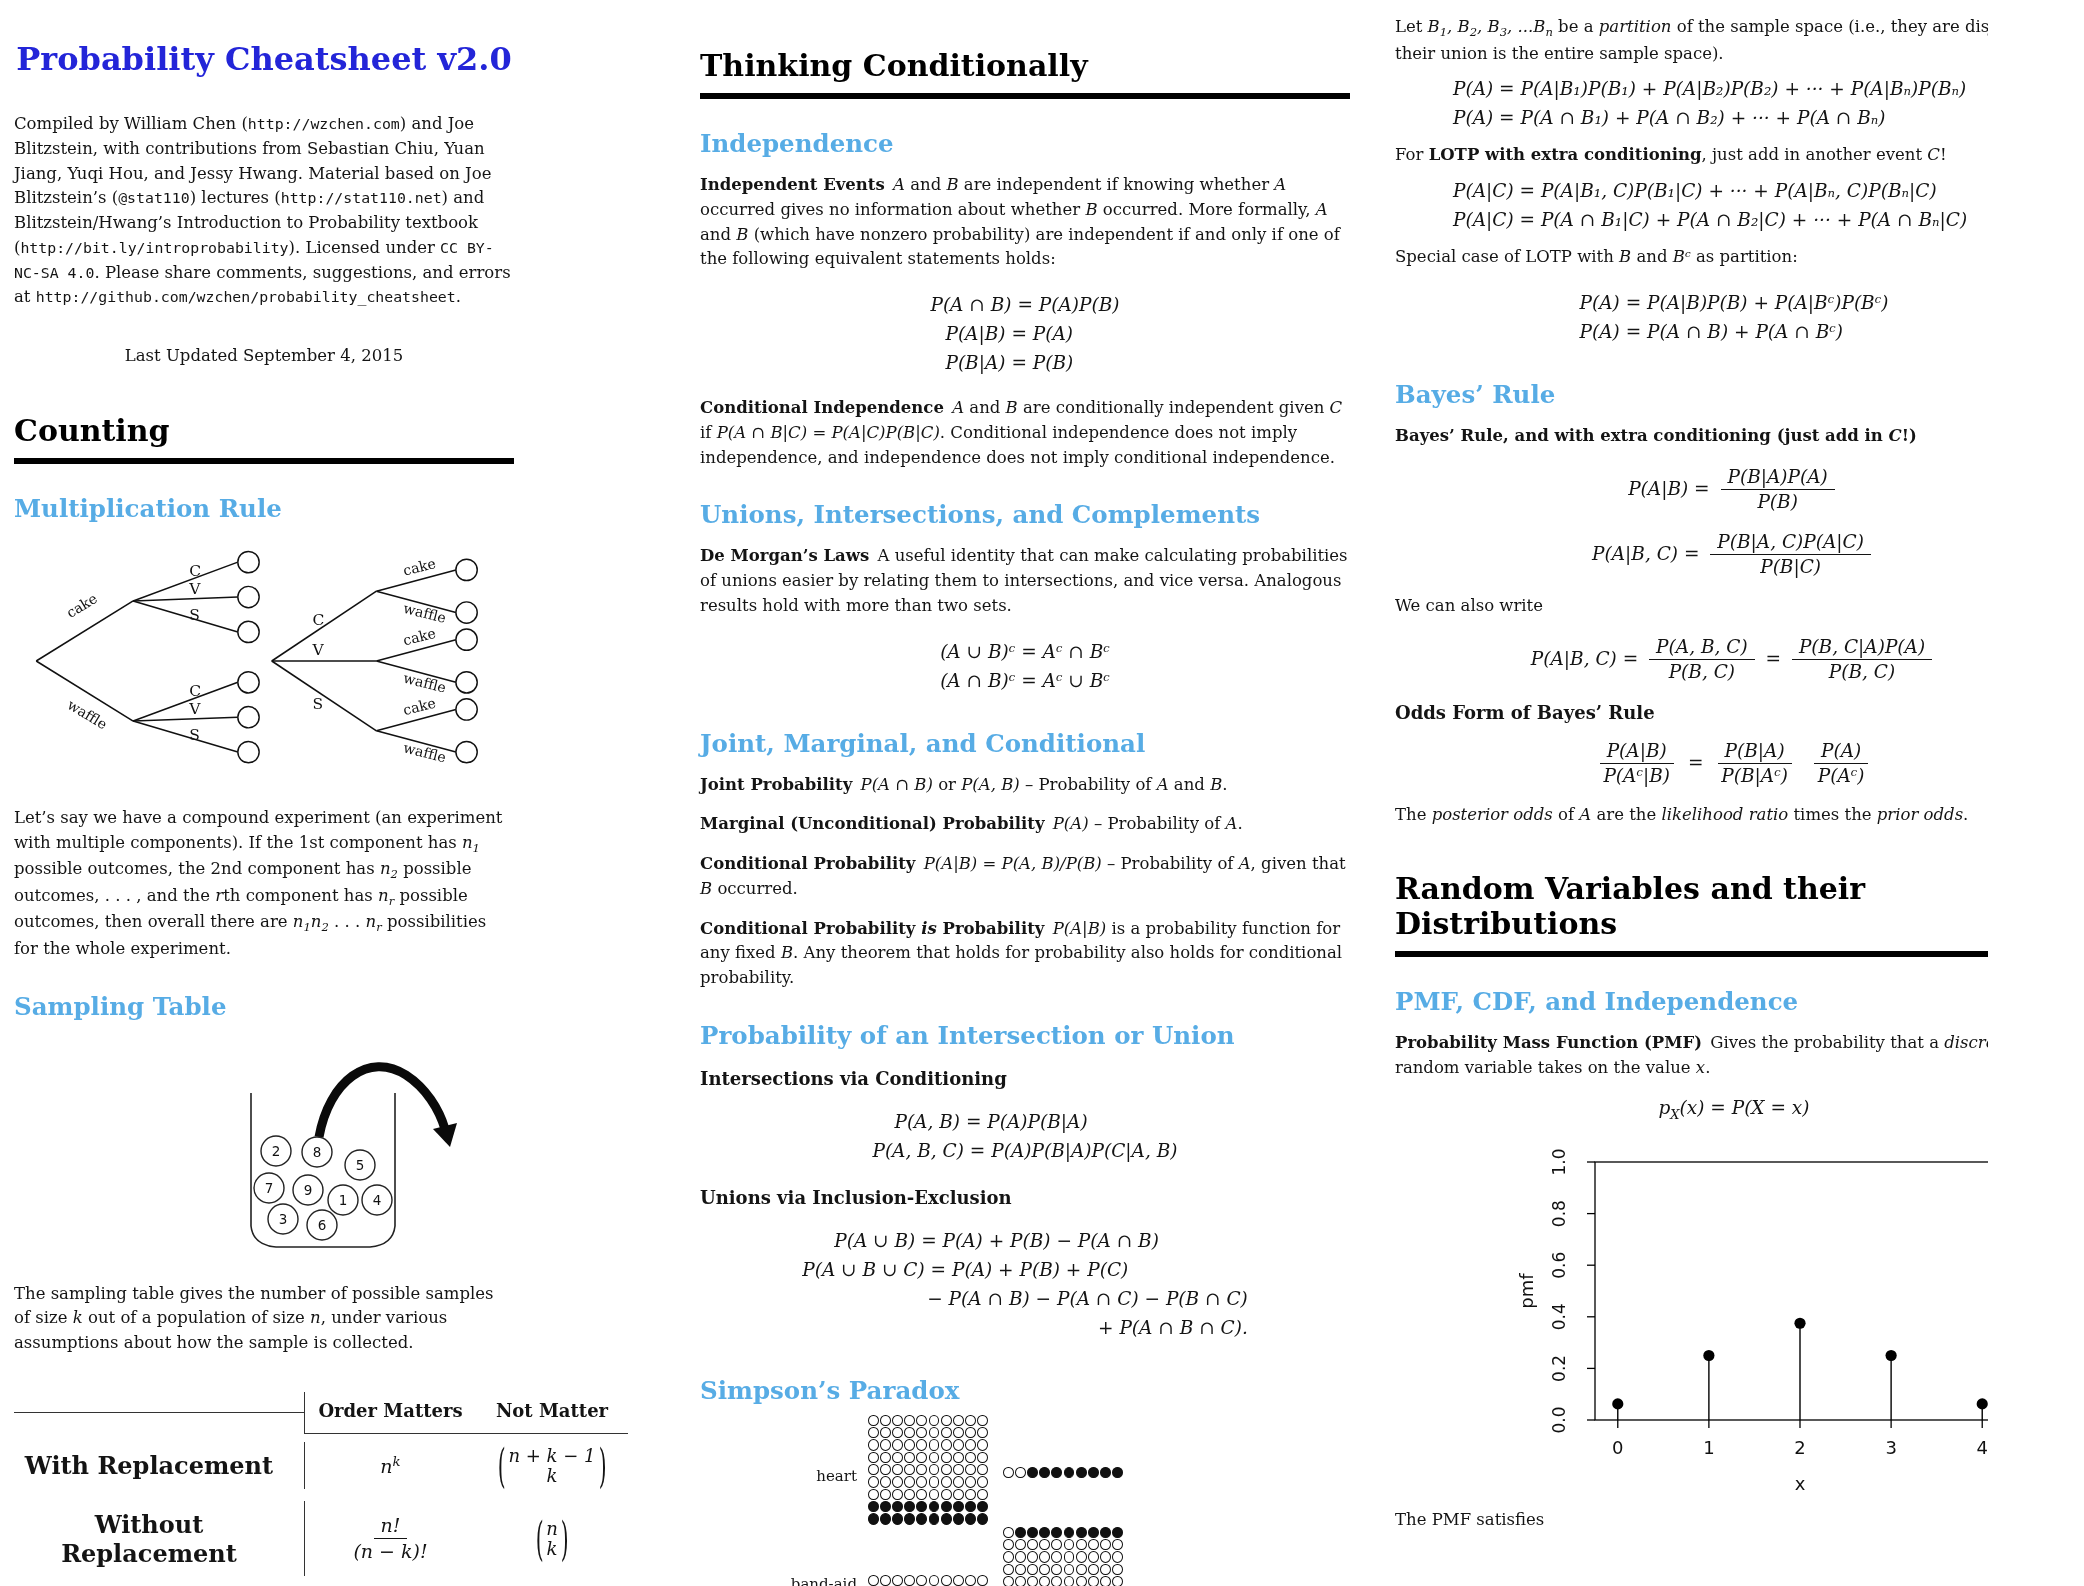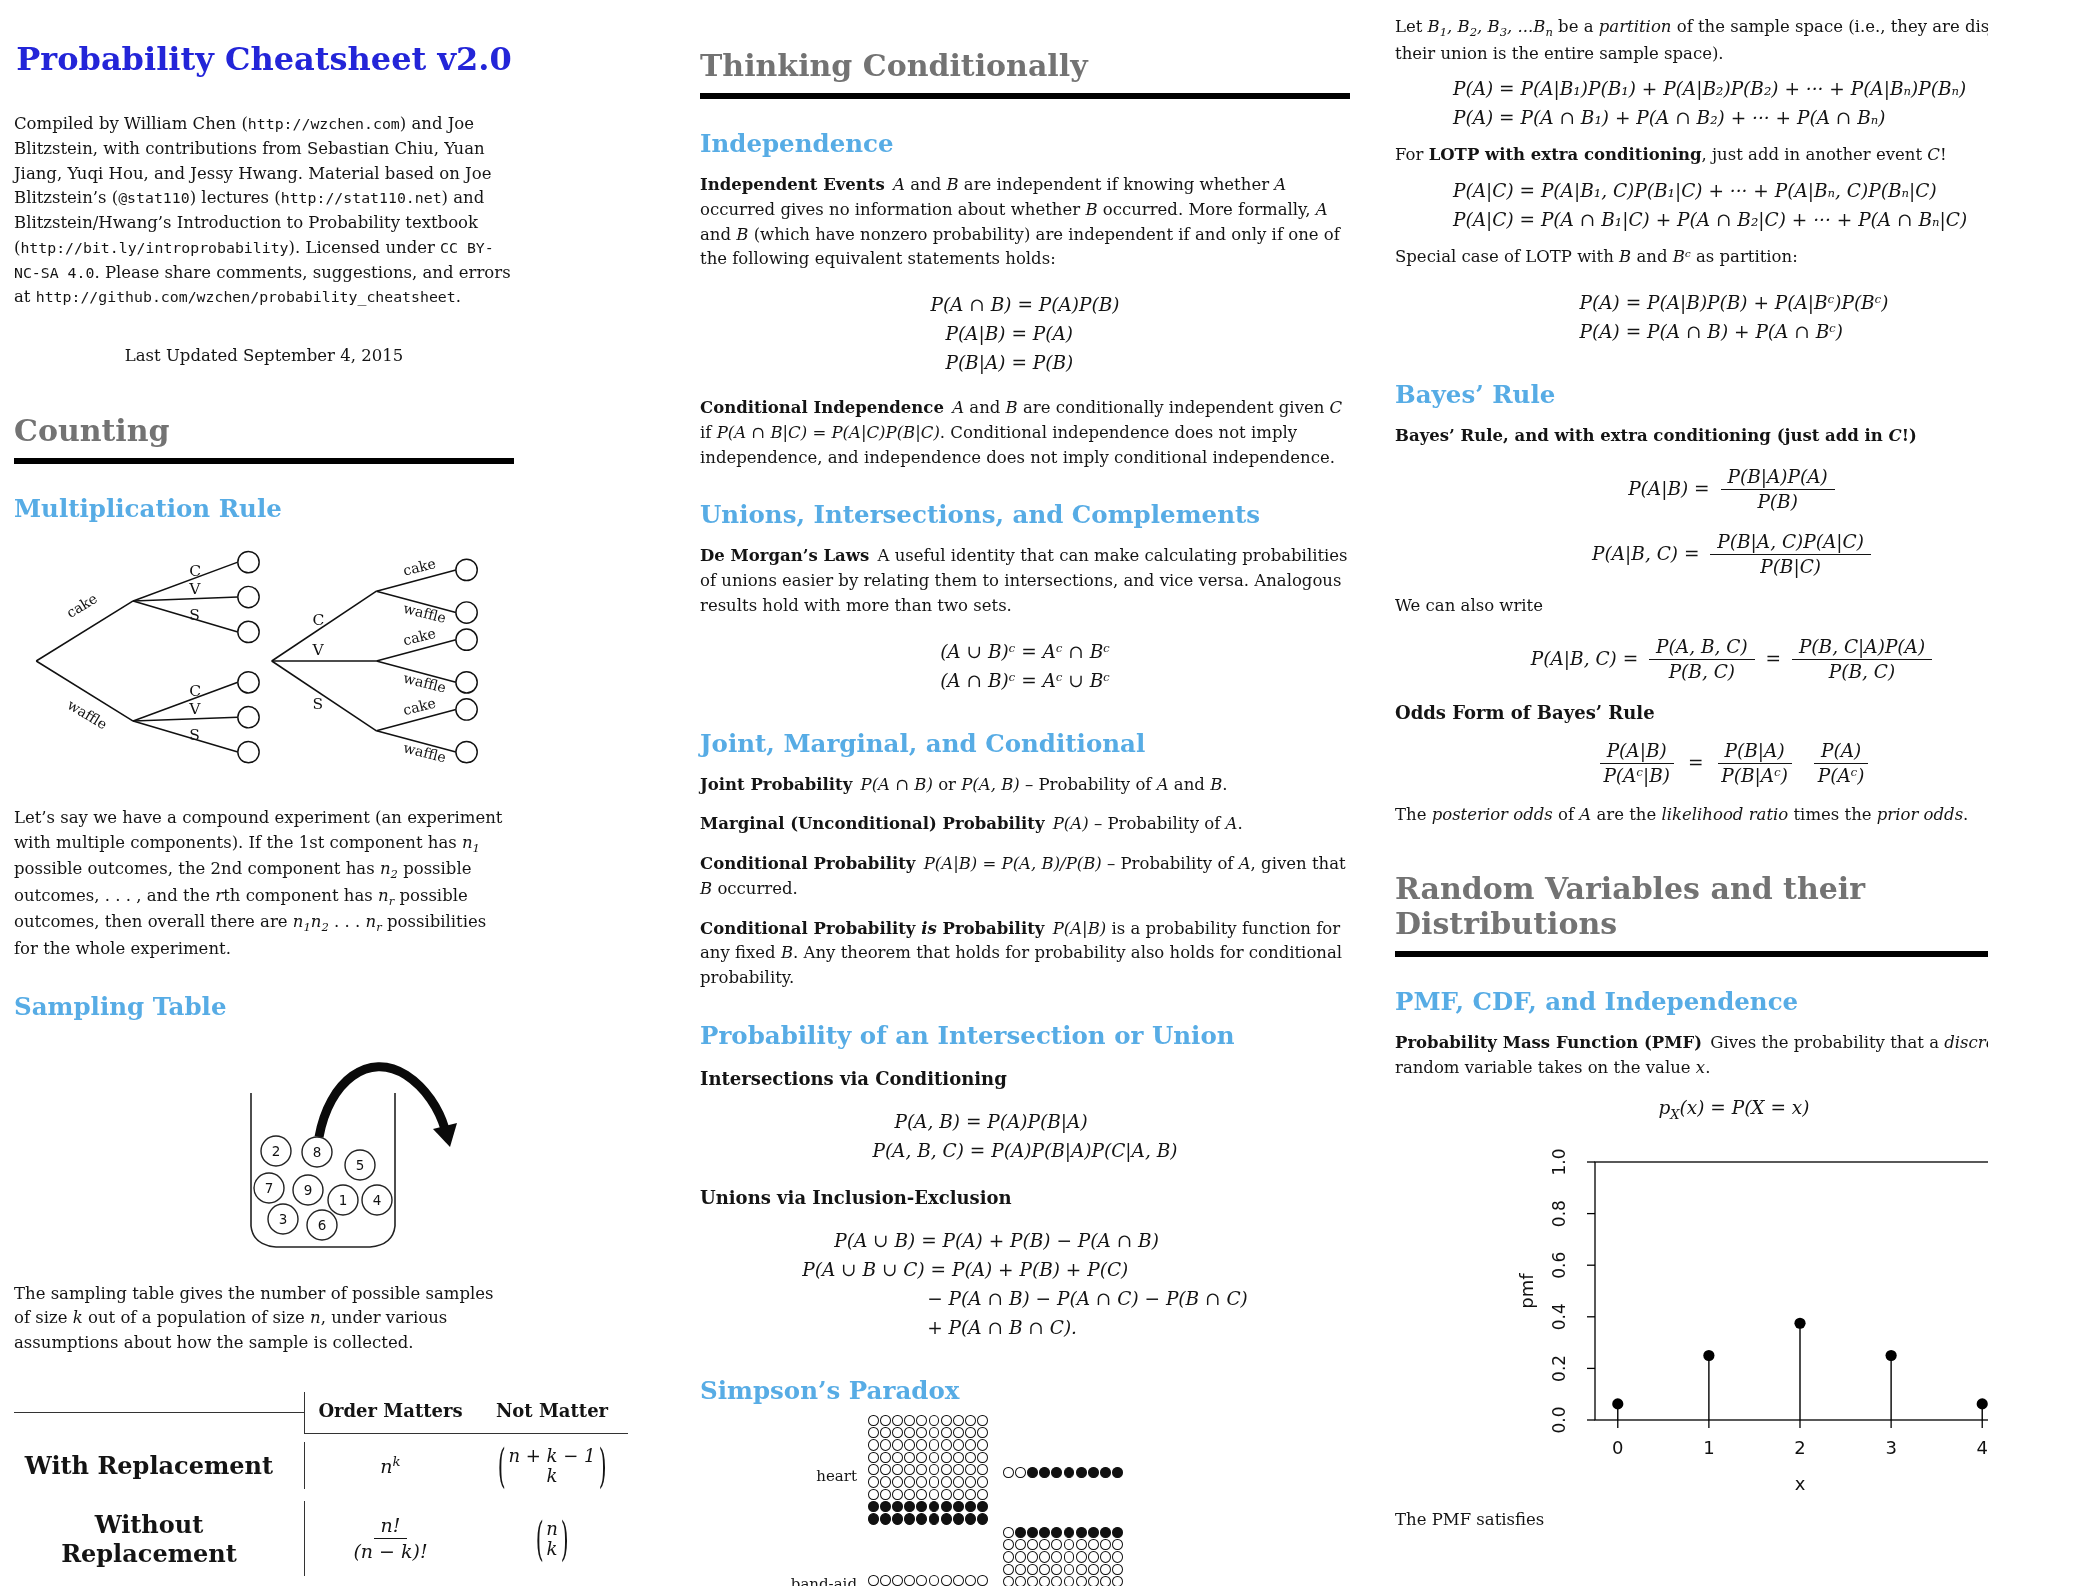--- a/index.html
+++ b/index.html
@@ -4,21 +4,21 @@
 <style>
   html,body{margin:0;padding:0;background:#ffffff;}
   .page{position:relative;width:1988px;height:1586px;background:#fff;overflow:hidden;
         font-family:"DejaVu Serif","Liberation Serif",serif;color:#141414;}
   .col{position:absolute;top:0;}
   .col1{left:14px;width:500px;}
   .col2{left:700px;width:650px;}
   .col3{left:1395px;width:678px;}
 
   .doc-title{margin:40px 0 0;text-align:center;font-size:32px;font-weight:bold;color:#2325d8;}
-  .sec{font-size:30px;font-weight:bold;color:#737373;margin:44px 0 0;}
+  .sec{font-size:30px;font-weight:bold;color:#000000;margin:44px 0 0;}
   .first-sec{margin-top:48px;}
   .secrule{height:6px;background:#000;margin-top:10px;}
   .sub{font-size:24.5px;font-weight:bold;color:#57ace5;margin:30px 0 0;}
   .bsub{font-weight:bold;font-size:18px;margin:18px 0 0;}
   p{margin:15px 0 0;font-size:16.5px;line-height:1.5;}
   .intro{margin-top:34px;}
   .updated{text-align:center;margin-top:34px;}
 
   .pt-r{}
   .pt-m{font-family:"DejaVu Sans Mono","Liberation Mono",monospace;font-size:0.90em;}
@@ -27,21 +27,21 @@
   .pt-bi{font-weight:bold;font-style:italic;}
   .pt-sub{vertical-align:sub;font-size:0.70em;font-style:italic;}
   .pt-sup{vertical-align:super;font-size:0.70em;font-style:italic;}
 
   .eq-stack{display:table;margin:14px auto 0;font-size:18.5px;font-style:italic;}
   .eq-stack .eqline{margin:8px 0;white-space:nowrap;}
   .eq-center{text-align:center;font-size:18.5px;font-style:italic;margin:16px 0 0;}
   .eqs-left{margin:12px 0 0;font-size:18.5px;font-style:italic;}
   .eqs-left .eqline{margin:8px 0;padding-left:58px;white-space:nowrap;}
   .pl0{padding-left:0;} .pl15{padding-left:15px;} .pl22{padding-left:22px;}
-  .pl32{padding-left:32px;} .pl125{padding-left:125px;}
+  .pl32{padding-left:32px;} .pl125{padding-left:125px;text-align:right;}
 
   .frac{display:inline-flex;flex-direction:column;align-items:center;vertical-align:middle;
         margin:0 5px;line-height:1.3;}
   .frac .num{padding:0 7px;border-bottom:1.4px solid #141414;}
   .frac .den{padding:0 7px;}
 
   .binom{display:inline-flex;align-items:center;vertical-align:middle;}
   .binom .bparen{display:inline-block;transform:scaleY(2.0) scaleX(0.85);font-size:1.25em;
                  font-weight:300;font-style:normal;padding:0 2px;}
   .binom .bstack{display:inline-flex;flex-direction:column;align-items:center;

